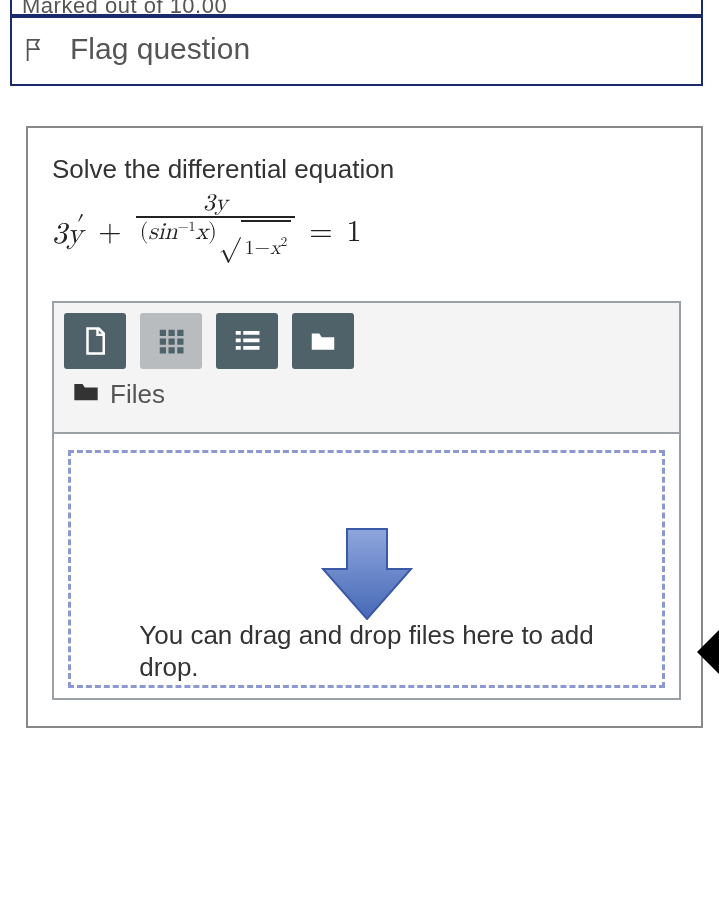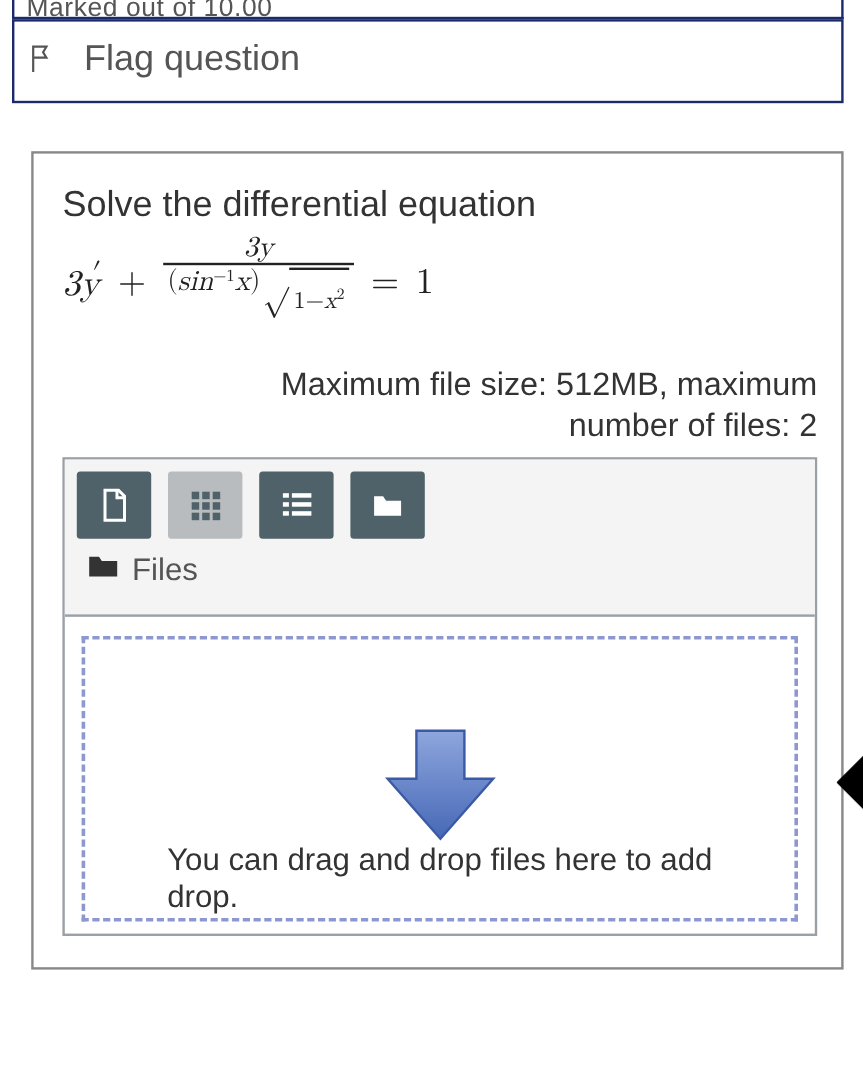--- a/index.html
+++ b/index.html
@@ -32,21 +32,21 @@
     font-size: 30px;
     color: #555;
   }
   .flag-icon { width: 22px; height: 26px; position: relative; }
   .flag-icon svg { width: 100%; height: 100%; }
   .question-card {
     border: 2px solid #888;
     margin: 0 16px 16px 26px;
     padding: 26px 20px 26px 24px;
   }
-  .qtext { font-size: 30px; color: #333; margin-bottom: 6px; }
+  .qtext { font-size: 26px; color: #333; margin-bottom: 6px; }
   .equation {
     display: flex;
     align-items: center;
     gap: 14px;
     font-family: "Cambria Math", "Latin Modern Math", serif;
     font-size: 30px;
     color: #222;
     margin-bottom: 28px;
   }
   .eq-term { font-style: italic; }
@@ -178,24 +178,20 @@
         <span class="radical">
           <span class="surd">√</span>
           <span class="radicand"><span>1−</span><span class="eq-term">x</span><span class="sup2">2</span></span>
         </span>
       </span>
     </span>
     <span class="equals">=</span>
     <span>1</span>
   </div>
 
-  <div class="limits">
-    <span>Maximum file size: 512MB, maximum</span><br>
-    <span>number of files: 2</span>
-  </div>
 
   <div class="filemanager">
     <div class="fm-toolbar">
       <div class="fm-buttons">
         <div class="fm-btn">
           <svg viewBox="0 0 24 24">
               <path d="M6 2h9l4 4v16H6z" fill="none" stroke="#fff" stroke-width="2"></path>
               <path d="M14 2v5h5" fill="none" stroke="#fff" stroke-width="2"></path>
             </svg>
         </div>

